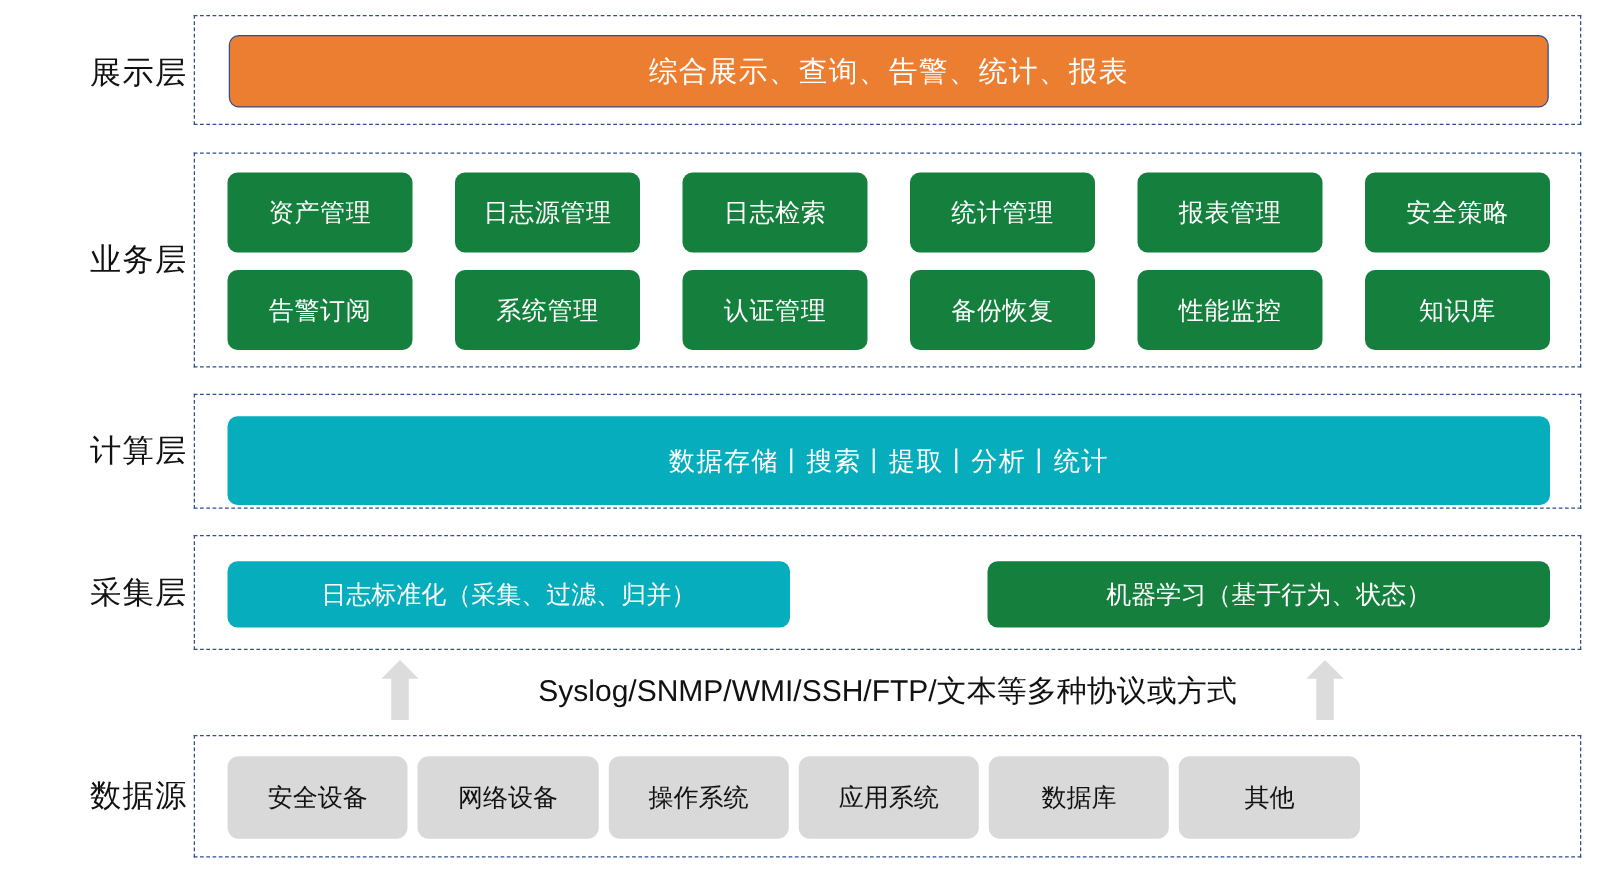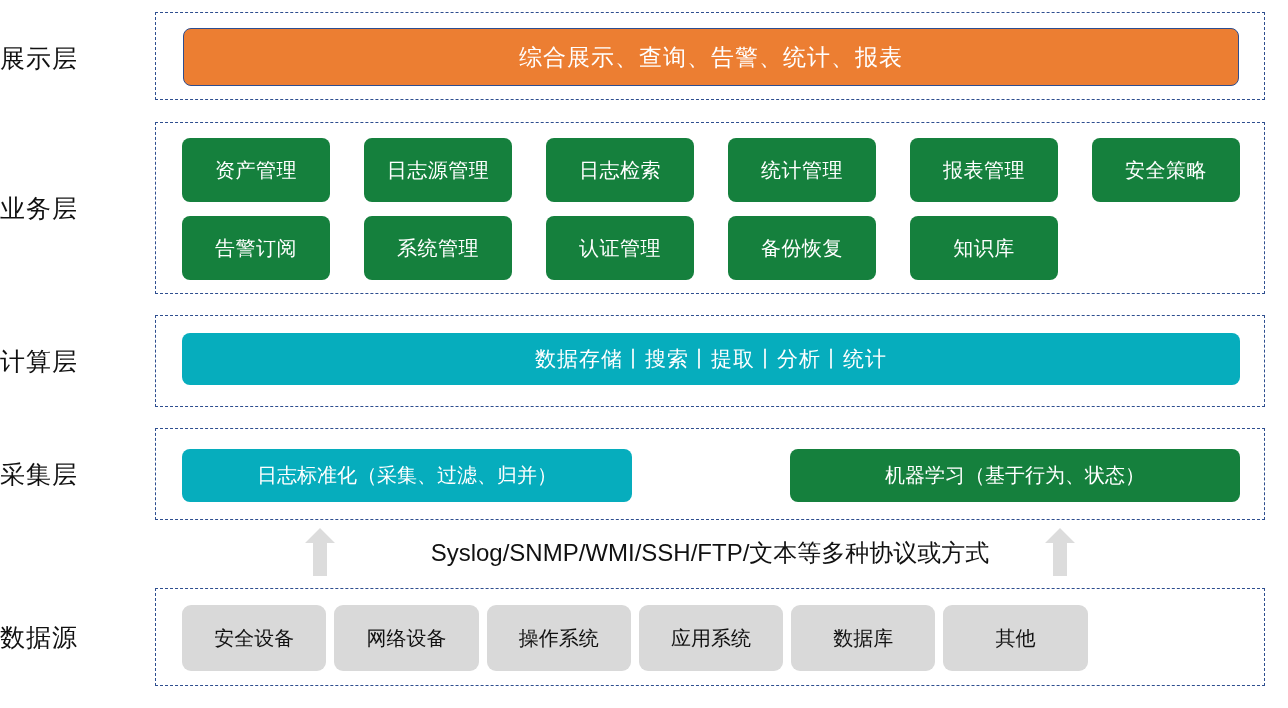--- a/index.html
+++ b/index.html
@@ -19,21 +19,21 @@
     position: relative;
     width: 1288px;
     height: 708px;
   }
 
   
   .layer-label {
     position: absolute;
     left: 0;
     width: 150px;
-    text-align: left;
+    text-align: right;
     font-size: 25px;
     line-height: 1.1;
     color: #111111;
     letter-spacing: 1px;
   }
 
   
   .dashed-box {
     position: absolute;
     left: 155px;
@@ -89,21 +89,21 @@
     letter-spacing: 0.5px;
   }
 
   
   #box-compute { top: 315px; height: 92px; }
   .compute-bar {
     position: absolute;
     left: 26px;
     top: 17px;
     width: 1058px;
-    height: 52px;
+    height: 71px;
     background: #06adbd;
     color: #ffffff;
     font-size: 21px;
     letter-spacing: 1px;
   }
 
   
   #box-collect { top: 428px; height: 92px; }
   .collect-left {
     position: absolute;
@@ -195,20 +195,21 @@
       <div class="tile tile-teal">资产管理</div>
       <div class="tile tile-teal">日志源管理</div>
       <div class="tile tile-teal">日志检索</div>
       <div class="tile tile-teal">统计管理</div>
       <div class="tile tile-teal">报表管理</div>
       <div class="tile tile-teal">安全策略</div>
       <div class="tile tile-teal">告警订阅</div>
       <div class="tile tile-teal">系统管理</div>
       <div class="tile tile-teal">认证管理</div>
       <div class="tile tile-teal">备份恢复</div>
+      <div class="tile tile-teal">性能监控</div>
       <div class="tile tile-teal">知识库</div>
     </div>
   </div>
 
   <div class="dashed-box" id="box-compute">
     <div class="tile compute-bar">数据存储丨搜索丨提取丨分析丨统计</div>
   </div>
 
   <div class="dashed-box" id="box-collect">
     <div class="tile collect-left">日志标准化（采集、过滤、归并）</div>

